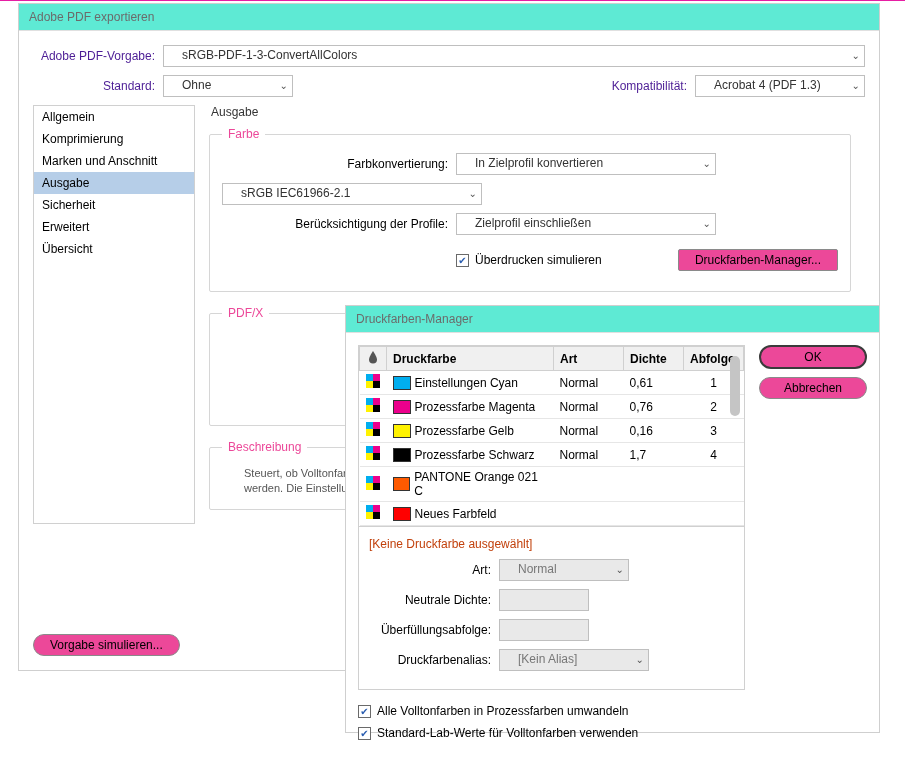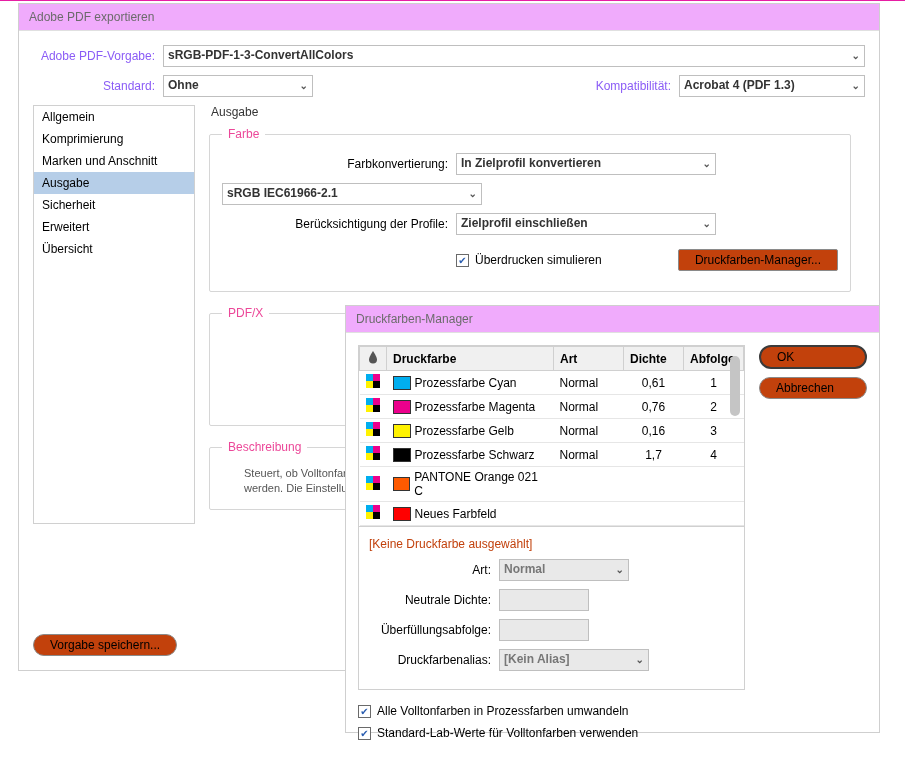--- a/index.html
+++ b/index.html
@@ -1,36 +1,36 @@
 <!DOCTYPE html>
 <html><head>
 <meta charset="utf-8">
 <style>
 * { box-sizing: border-box; font-family: "Segoe UI", Tahoma, sans-serif; font-size: 12px; }
 body { margin: 0; background: #fff; width: 905px; height: 761px; position: relative; }
 .guide { position: absolute; top: 0; left: 0; right: 0; height: 1px; background: #e61ea3; }
 .dialog { position: absolute; background: #fff; border: 1px solid #cfcfcf; box-shadow: 0 0 0 rgba(0,0,0,0); }
 .main-dialog { left: 18px; top: 3px; width: 862px; height: 668px; }
-.titlebar { padding: 6px 10px; color: #6b6b6b; border-bottom: 1px solid #e0e0e0; background:#f0abfc; }
+.titlebar { padding: 6px 10px; color: #6b6b6b; border-bottom: 1px solid #e0e0e0; background:#5eead4; }
 .content { padding: 14px; }
 .row { display: flex; align-items: center; margin-bottom: 8px; }
-.lbl { text-align: right; padding-right: 8px; color: #8b5cf6; }
-select, .select { border: 1px solid #bfbfbf; background: #fff; height: 22px; padding: 2px 20px 2px 4px; position: relative; color:#333;font-weight:bold;}
+.lbl { text-align: right; padding-right: 8px; color: #4c1d95; }
+select, .select { border: 1px solid #bfbfbf; background: #fff; height: 22px; padding: 2px 20px 2px 18px; position: relative; color:#333;}
 .select .caret { position:absolute; right:4px; top:4px; font-size:10px; color:#555;}
 .body-columns { display: flex; margin-top: 4px; }
 .sidebar { width: 162px; border: 1px solid #d0d0d0; background:#fff; }
 .sidebar-item { padding: 4px 8px; cursor: default; }
 .sidebar-item.selected { background: #b6cee8; }
 .panel { flex: 1; padding: 0 12px; }
 .section-title { color:#333; margin:0 0 8px 4px; }
 fieldset { border:1px solid #d6d6d6; border-radius:2px; padding:12px; margin-bottom:14px; }
 legend { padding:0 6px; color:#ec4899; }
 .form-row { display:flex; align-items:center; margin-bottom:8px; }
 .form-row .flabel { width: 234px; text-align:right; padding-right:8px; }
-.btn { border:1px solid #8a8a8a; border-radius:12px; background:#c2410c; padding:3px 16px; cursor:default; min-width:90px; }
+.btn { border:1px solid #8a8a8a; border-radius:12px; background:#ec4899; padding:3px 16px; cursor:default; min-width:90px; text-align:center; }
 .btn.primary { border:2px solid #3b3b3b; }
 .checkbox { display:flex; align-items:center; gap:6px; }
 .cb { width:13px; height:13px; border:1px solid #6a6a6a; background:#fff; font-size:10px; line-height:11px; text-align:center; color:#2a5db0;}
 .cb.checked::before { content:"✔"; }
 .desc { color:#555; font-size:11px; line-height:1.4; padding-left:22px; }
 .bottom-bar { position:absolute; left:14px; bottom:14px; }
 .ink-dialog { left: 345px; top: 305px; width: 535px; height: 428px; z-index:2; }
 .ink-body { padding:12px; display:flex; gap:14px; }
 .ink-left { flex:1; }
 .ink-right { width:108px; display:flex; flex-direction:column; gap:8px; align-items:stretch; }
@@ -41,47 +41,47 @@
 .ink-icon { width:14px; height:14px; display:inline-block; }
 .ink-icon svg { width:14px; height:14px; }
 .swatch { width:18px; height:14px; border:1px solid #333; display:inline-block; }
 .scroll { position:absolute; right:3px; top:0; bottom:0; width:12px; }
 .scroll .thumb { position:absolute; top:10px; width:10px; left:1px; height:60px; background:#c5c5c5; border-radius:5px;}
 .table-wrap{ position:relative; border:1px solid #d0d0d0; }
 .sub-form { border:1px solid #d0d0d0; margin-top:-1px; padding:10px; }
 .sub-form .form-row .flabel { width:130px; }
 .disabled-select { background:#e9e9e9; color:#777; }
 .dim { color:#c2410c; }
-.num { text-align:center; }
+.num { }
 .seq { text-align:center; }
 </style>
 </head>
 <body>
 
 <div class="guide"></div>
 
 <div class="dialog main-dialog">
   <div class="titlebar">Adobe PDF exportieren</div>
   <div class="content">
     <div class="row">
       <div class="lbl" style="width:130px">Adobe PDF-Vorgabe:</div>
       <div class="select" style="flex:1">
         <span>sRGB-PDF-1-3-ConvertAllColors</span>
         <span class="caret">⌄</span>
       </div>
     </div>
     <div class="row">
       <div class="lbl" style="width:130px">Standard:</div>
-      <div class="select" style="width:150px">
+      <div class="select" style="width:130px">
         <span>Ohne</span>
         <span class="caret">⌄</span>
       </div>
       <div style="flex:1"></div>
       <div class="lbl">Kompatibilität:</div>
-      <div class="select" style="width:186px">
+      <div class="select" style="width:170px">
         <span>Acrobat 4 (PDF 1.3)</span>
         <span class="caret">⌄</span>
       </div>
     </div>
 
     <div class="body-columns">
       <div class="sidebar" id="sidebar">
           <div class="sidebar-item">Allgemein</div>
           <div class="sidebar-item">Komprimierung</div>
           <div class="sidebar-item">Marken und Anschnitt</div>
@@ -128,21 +128,21 @@
         </fieldset>
 
         <fieldset>
           <legend>Beschreibung</legend>
           <div class="desc">Steuert, ob Volltonfarben in Prozessfarben umgewandelt werden und ob alle Druckfarbeneinstellungen verwendet werden. Die Einstellungen wirken sich nicht darauf aus, wie die P</div>
         </fieldset>
       </div>
     </div>
   </div>
   <div class="bottom-bar">
-    <div class="btn" style="border-radius:12px">Vorgabe speichern...</div>
+    <div class="btn" style="border-radius:12px">Vorgabe simulieren...</div>
   </div>
 </div>
 
 <div class="dialog ink-dialog">
   <div class="titlebar">Druckfarben-Manager</div>
   <div class="ink-body">
     <div class="ink-left">
       <div class="table-wrap">
         <table>
           <thead>
@@ -160,21 +160,21 @@
               <tr>
                 <td><span class="ink-icon"><svg viewBox="0 0 14 14">
                       <rect x="0" y="0" width="7" height="7" fill="#00aeef"></rect>
                       <rect x="7" y="0" width="7" height="7" fill="#ec008c"></rect>
                       <rect x="0" y="7" width="7" height="7" fill="#fff200"></rect>
                       <rect x="7" y="7" width="7" height="7" fill="#000"></rect>
                     </svg></span></td>
                 <td>
                   <span class="swatch-wrap">
                     <span class="swatch" style="background:#00aeef"></span>
-                    <span>Prozessfarbe Cyan</span>
+                    <span>Einstellungen Cyan</span>
                   </span>
                 </td>
                 <td>Normal</td>
                 <td class="num">0,61</td>
                 <td class="seq">1</td>
               </tr>
               <tr>
                 <td><span class="ink-icon"><svg viewBox="0 0 14 14">
                       <rect x="0" y="0" width="7" height="7" fill="#00aeef"></rect>
                       <rect x="7" y="0" width="7" height="7" fill="#ec008c"></rect>

